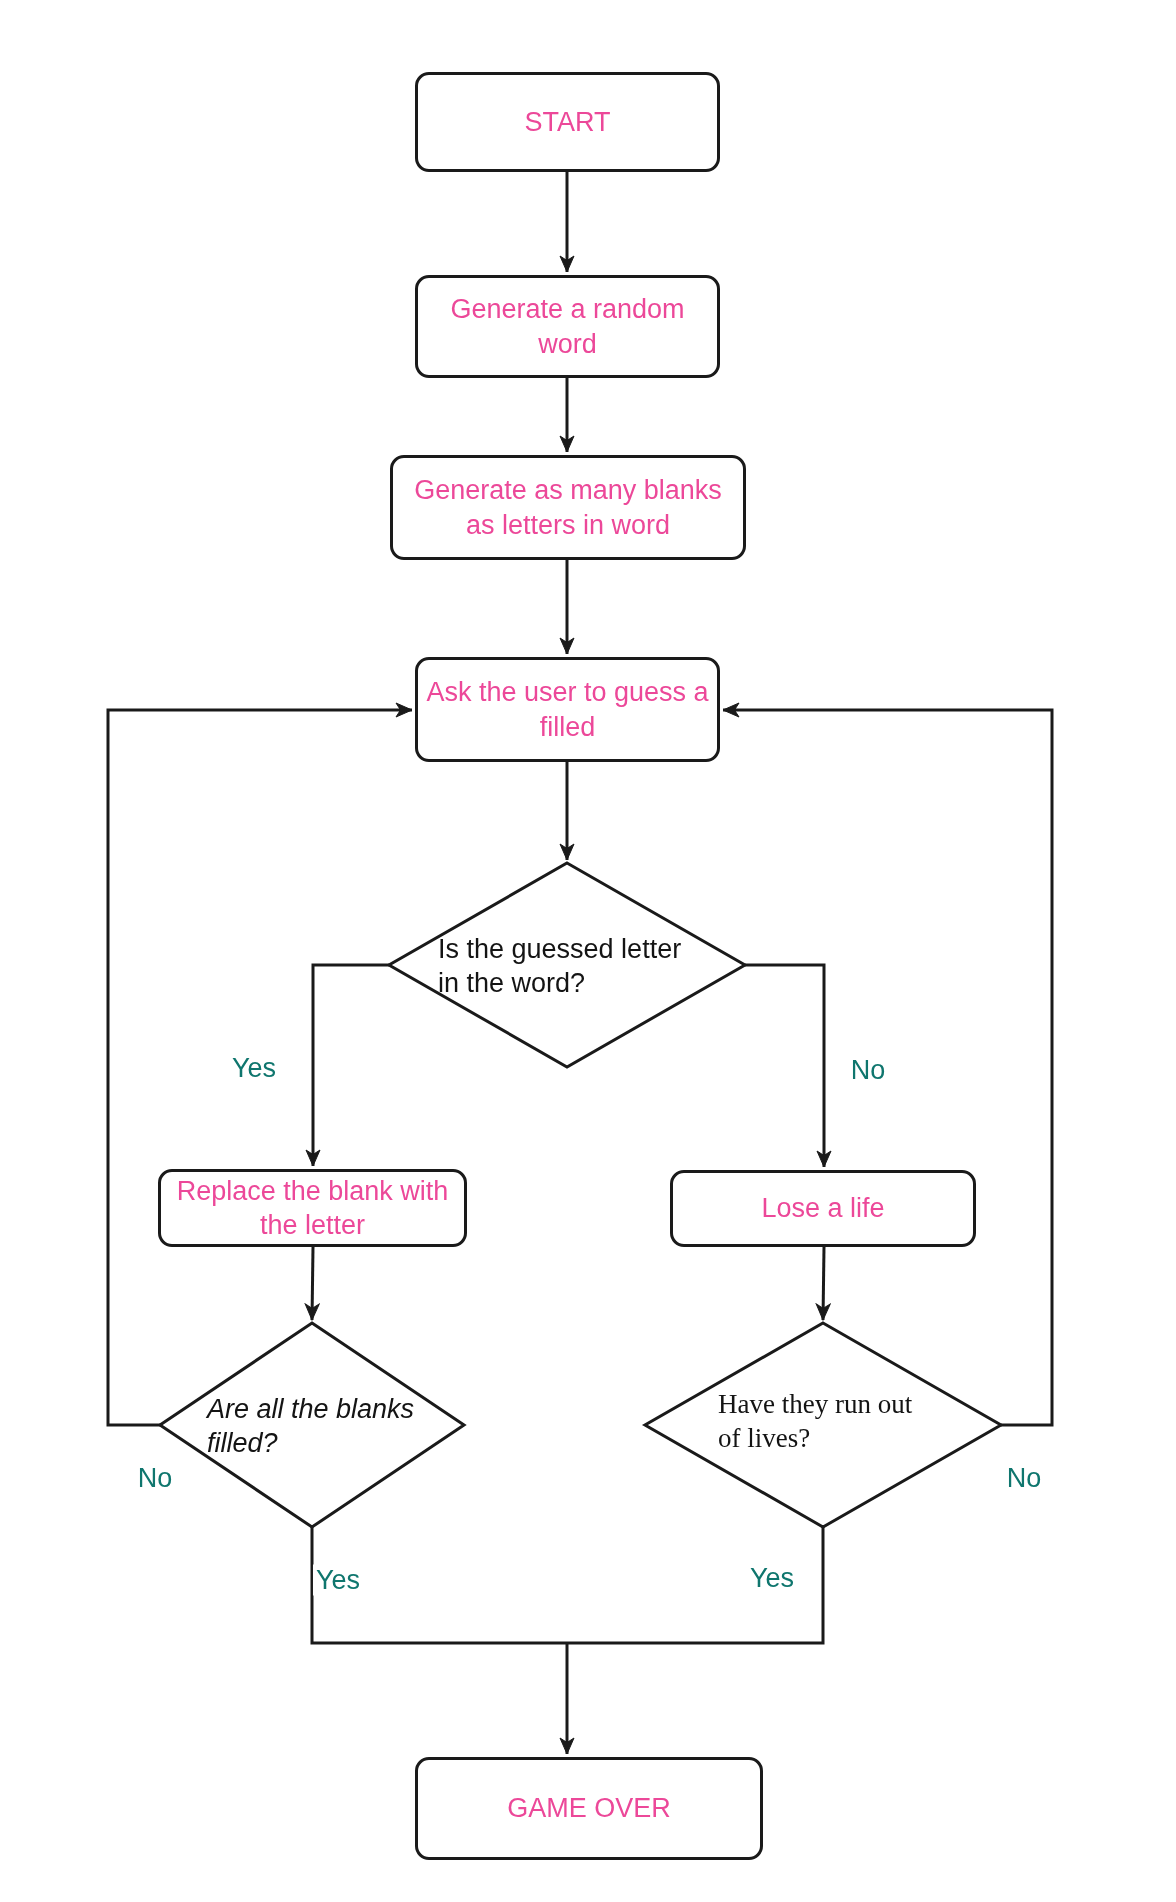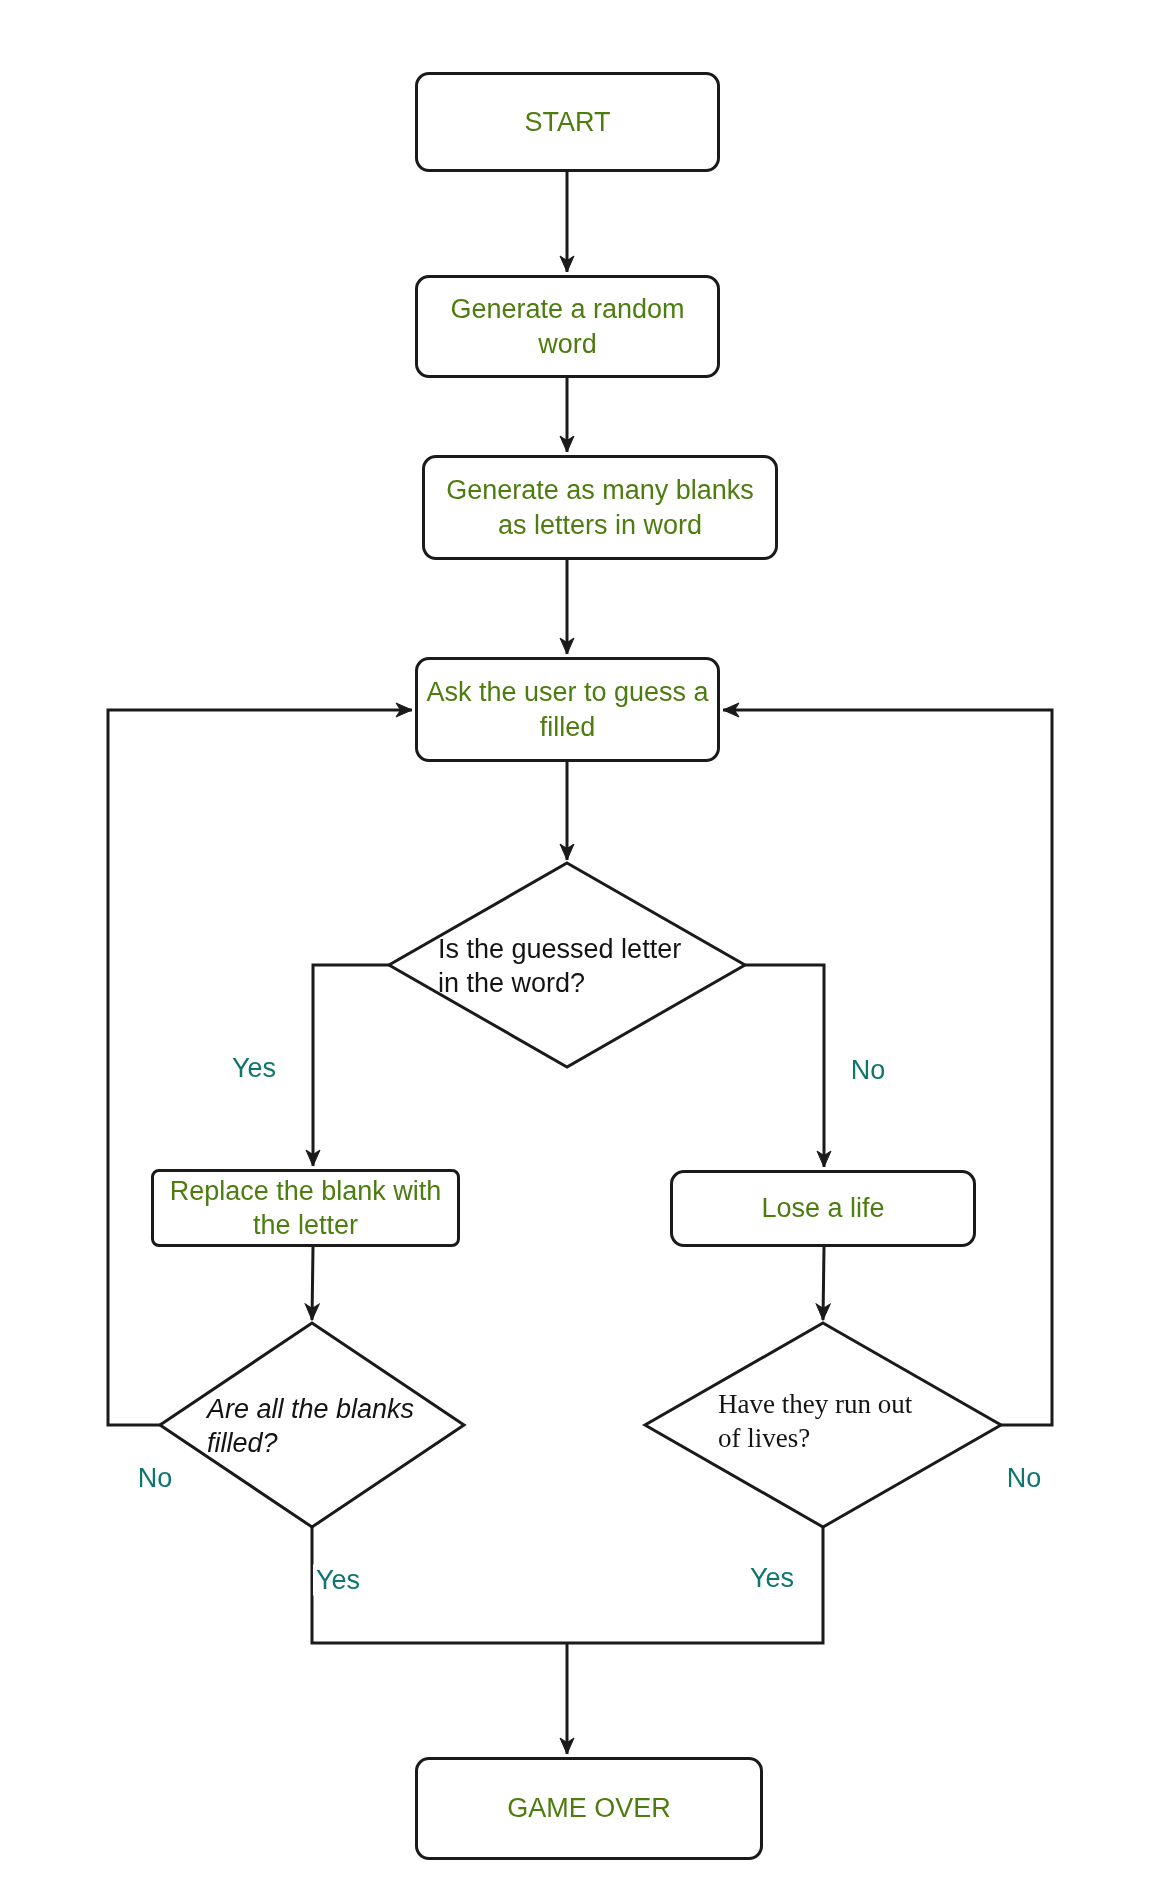--- a/index.html
+++ b/index.html
@@ -34,21 +34,21 @@
     box-sizing: border-box;
     background: #ffffff;
     border: 3px solid #1a1a1a;
     border-radius: 14px;
     display: flex;
     align-items: center;
     justify-content: center;
     text-align: center;
     font-size: 27px;
     line-height: 1.27;
-    color: #4d7c0f;
+    color: #ec4899;
   }
   .diamond-label {
     position: absolute;
     display: flex;
     align-items: center;
     justify-content: center;
     font-size: 27px;
     line-height: 1.27;
     color: #141414;
   }
@@ -92,25 +92,25 @@
 
     <polygon class="diamond" points="567,863 745,965 567,1067 389,965"></polygon>
     <polygon class="diamond" points="312,1323 464,1425 312,1527 160,1425"></polygon>
     <polygon class="diamond" points="823,1323 1001,1425 823,1527 645,1425"></polygon>
   </svg>
 
   <div class="node-box" style="left:415px; top:72px; width:305px; height:100px;">START</div>
 
   <div class="node-box" style="left:415px; top:275px; width:305px; height:103px; padding:16px 14px;text-align:center;">Generate a random word</div>
 
-  <div class="node-box" style="left:390px; top:455px; width:356px; height:105px; padding:0 8px;margin-left:32px;">Generate as many blanks as letters in word</div>
+  <div class="node-box" style="left:390px; top:455px; width:356px; height:105px; padding:0 8px;">Generate as many blanks as letters in word</div>
 
   <div class="node-box" style="left:415px; top:657px; width:305px; height:105px; padding:0 2px;">Ask the user to guess a filled</div>
 
-  <div class="node-box" style="left:151px; top:1169px; width:309px; height:78px; padding:0 14px;border-radius:8px;">Replace the blank with the letter</div>
+  <div class="node-box" style="left:158px; top:1169px; width:309px; height:78px; padding:0 14px;">Replace the blank with the letter</div>
 
   <div class="node-box" style="left:670px; top:1170px; width:306px; height:77px;">Lose a life</div>
 
   <div class="node-box" style="left:415px; top:1757px; width:348px; height:103px;">GAME OVER</div>
 
   <div class="diamond-label" style="left:438px; top:911px; width:258px; height:110px;">Is the guessed letter in the word?</div>
 
   <div class="diamond-label" style="left:207px; top:1371px; width:210px; height:110px;font-style:italic;">Are all the blanks filled?</div>
 
   <div class="diamond-label" style="left:718px; top:1366px; width:210px; height:110px;font-family:Liberation Serif, serif;">Have they run out of lives?</div>

